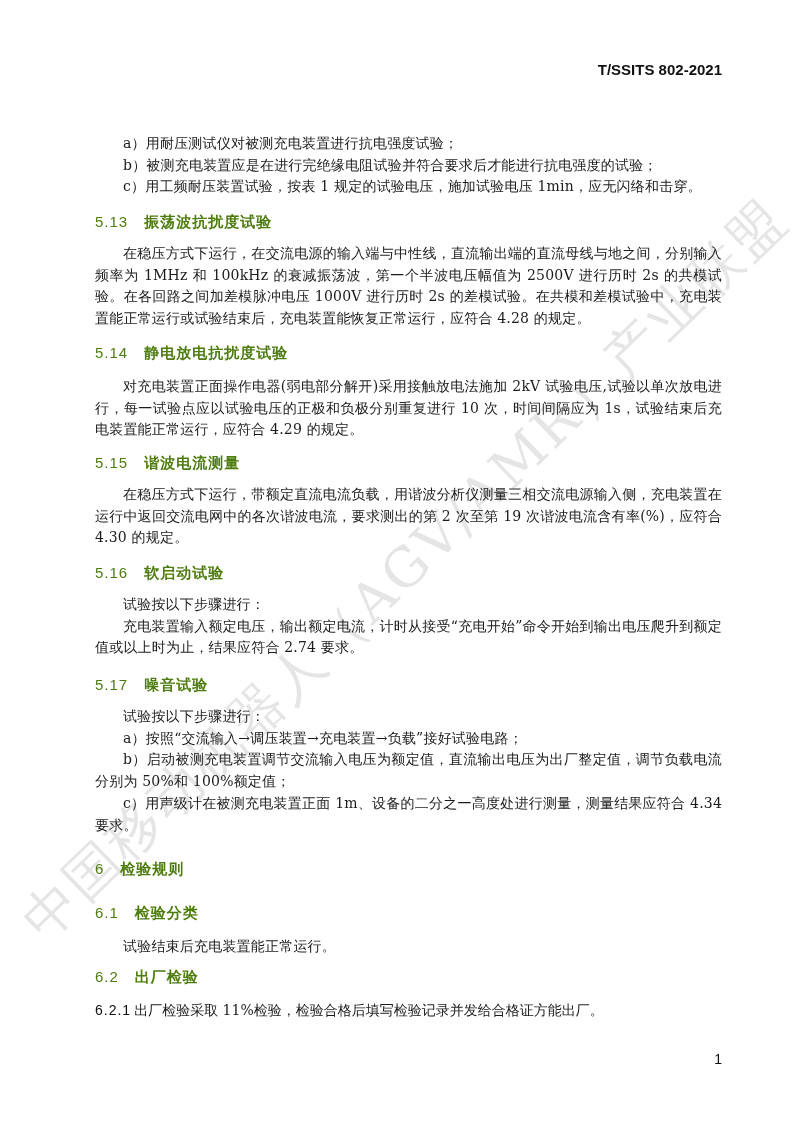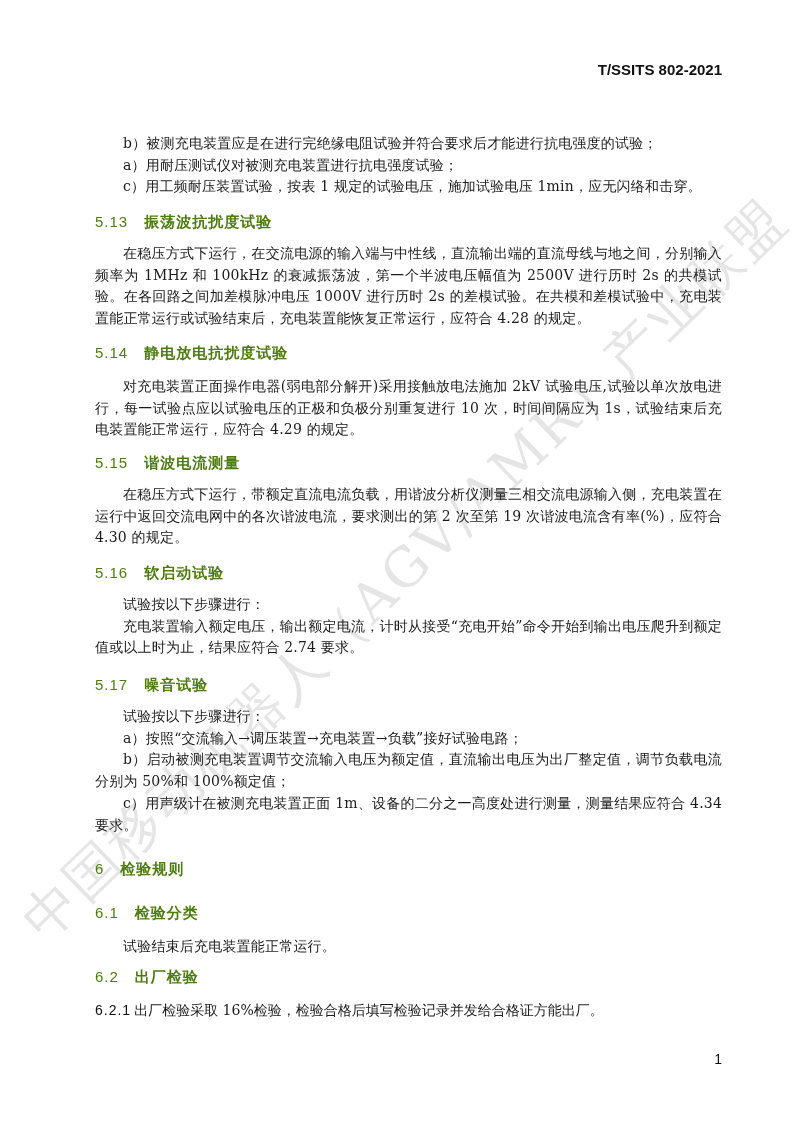--- a/index.html
+++ b/index.html
@@ -87,22 +87,22 @@
 
 <div class="page">
 
   <div class="watermark">中国移动机器人（AGV/AMR）产业联盟</div>
 
   <div class="content-layer">
 
     <div class="doc-header">T/SSITS 802-2021</div>
 
     <div class="block body-text" style="top:133px">
+      <p>a）用耐压测试仪对被测充电装置进行抗电强度试验；</p>
       <p>b）被测充电装置应是在进行完绝缘电阻试验并符合要求后才能进行抗电强度的试验；</p>
-      <p>a）用耐压测试仪对被测充电装置进行抗电强度试验；</p>
       <p>c）用工频耐压装置试验，按表 1 规定的试验电压，施加试验电压 1min，应无闪络和击穿。</p>
     </div>
 
     <div class="block heading" style="top:212px">
       <span class="num">5.13</span><span class="ttl">振荡波抗扰度试验</span>
     </div>
     <div class="block body-text" style="top:243px">
       <p>在稳压方式下运行，在交流电源的输入端与中性线，直流输出端的直流母线与地之间，分别输入频率为 1MHz 和 100kHz 的衰减振荡波，第一个半波电压幅值为 2500V 进行历时 2s 的共模试验。在各回路之间加差模脉冲电压 1000V 进行历时 2s 的差模试验。在共模和差模试验中，充电装置能正常运行或试验结束后，充电装置能恢复正常运行，应符合 4.28 的规定。</p>
     </div>
 
@@ -147,19 +147,19 @@
     </div>
     <div class="block body-text" style="top:936px">
       <p>试验结束后充电装置能正常运行。</p>
     </div>
 
     <div class="block heading" style="top:967px">
       <span class="num">6.2</span><span class="ttl">出厂检验</span>
     </div>
 
     <div class="block clause-line" style="top:1000px">
-      <span class="cnum">6.2.1</span><span>出厂检验采取 16%检验，检验合格后填写检验记录并发给合格证方能出厂。</span>
+      <span class="cnum">6.2.1</span><span>出厂检验采取 11%检验，检验合格后填写检验记录并发给合格证方能出厂。</span>
     </div>
 
     <div class="page-number">1</div>
 
   </div>
 </div>
 
 </body></html>

